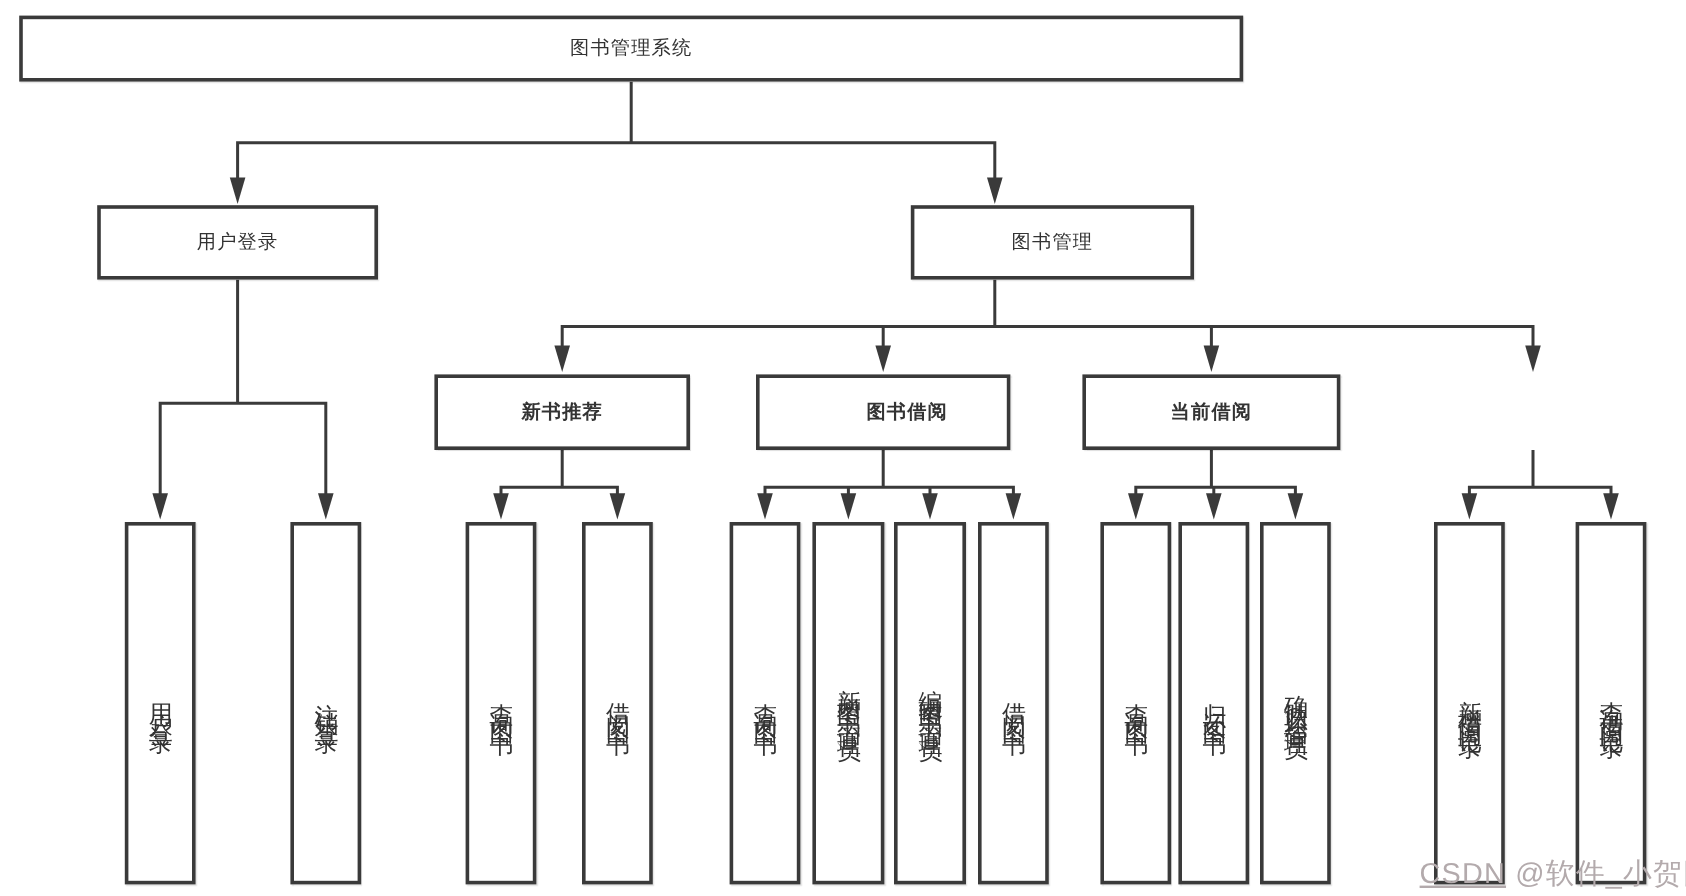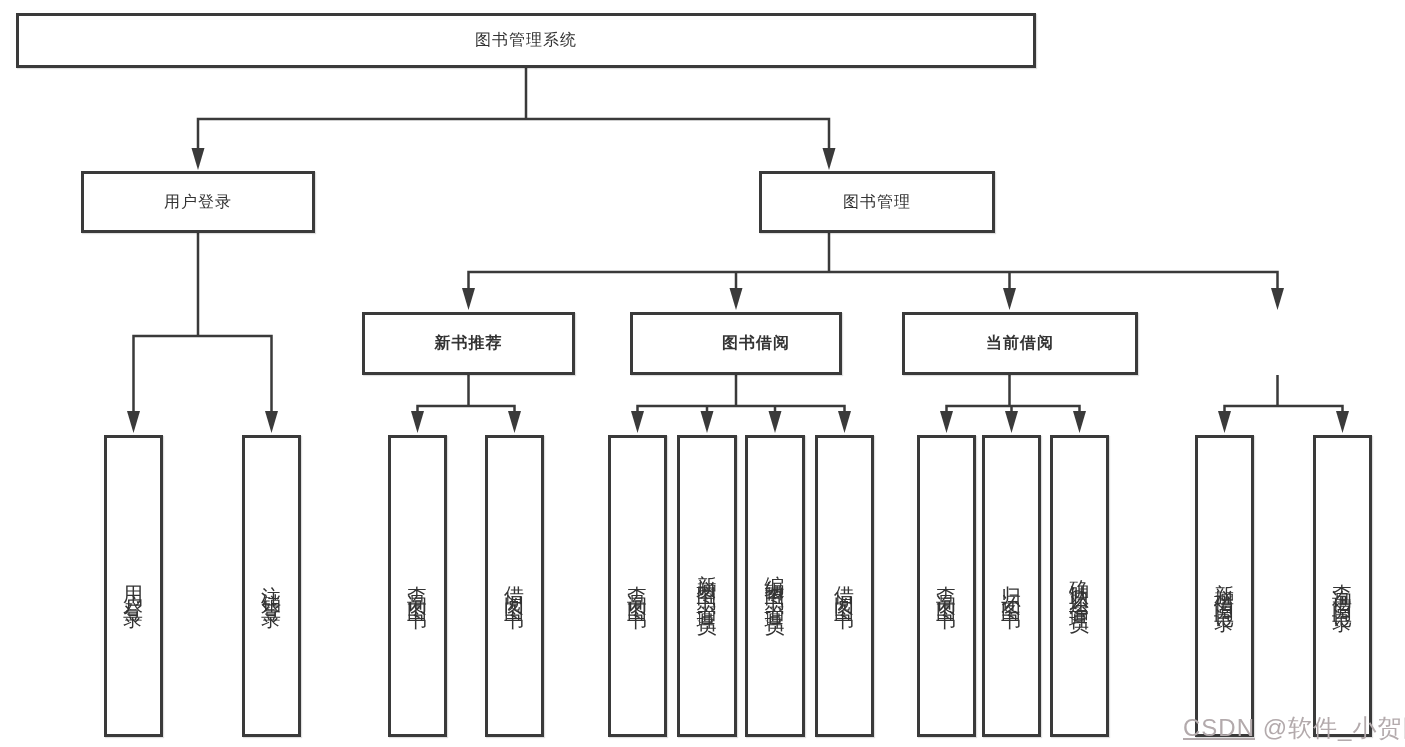--- a/index.html
+++ b/index.html
@@ -28,21 +28,21 @@
     font-size: 16px;
     letter-spacing: 1px;
     box-shadow: 1px 1px 1px rgba(0,0,0,0.12);
   }
   .box.root   { left: 16px;   top: 13px;  width: 1020px; height: 55px; }
   .box.lvl1a  { left: 81px;   top: 171px; width: 234px;  height: 62px; }
   .box.lvl1b  { left: 711px;  top: 171px; width: 236px;  height: 62px; margin-left: 48px; }
   .box.lvl2   { top: 312px; height: 63px; font-weight: bold; }
   .box.l2a { left: 362px;  width: 213px; }
   .box.l2b { left: 630px;  width: 212px; padding-left: 40px; }
-  .box.l2c { left: 902px;  width: 236px; }
+  .box.l2c { left: 902px;  width: 215px; }
   .box.l2d { left: 1170px; width: 215px; }
   .box.leaf {
     top: 435px;
     height: 302px;
     width: 59px;
     writing-mode: vertical-rl;
     letter-spacing: 8px;
     font-size: 20px;
     line-height: 1;
   }

